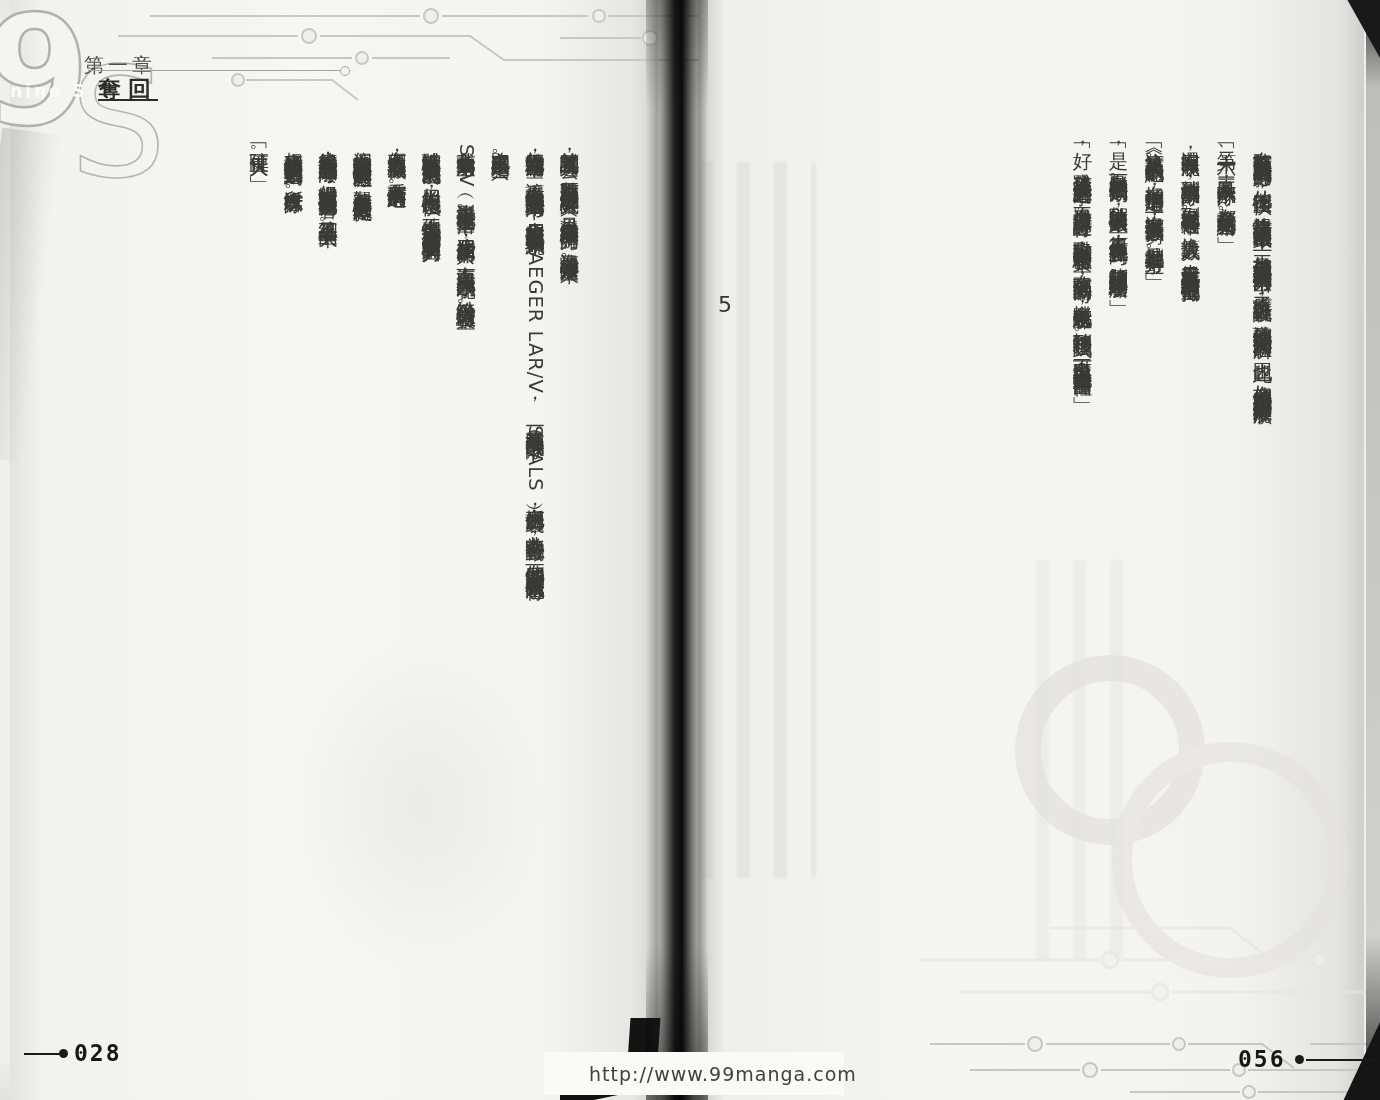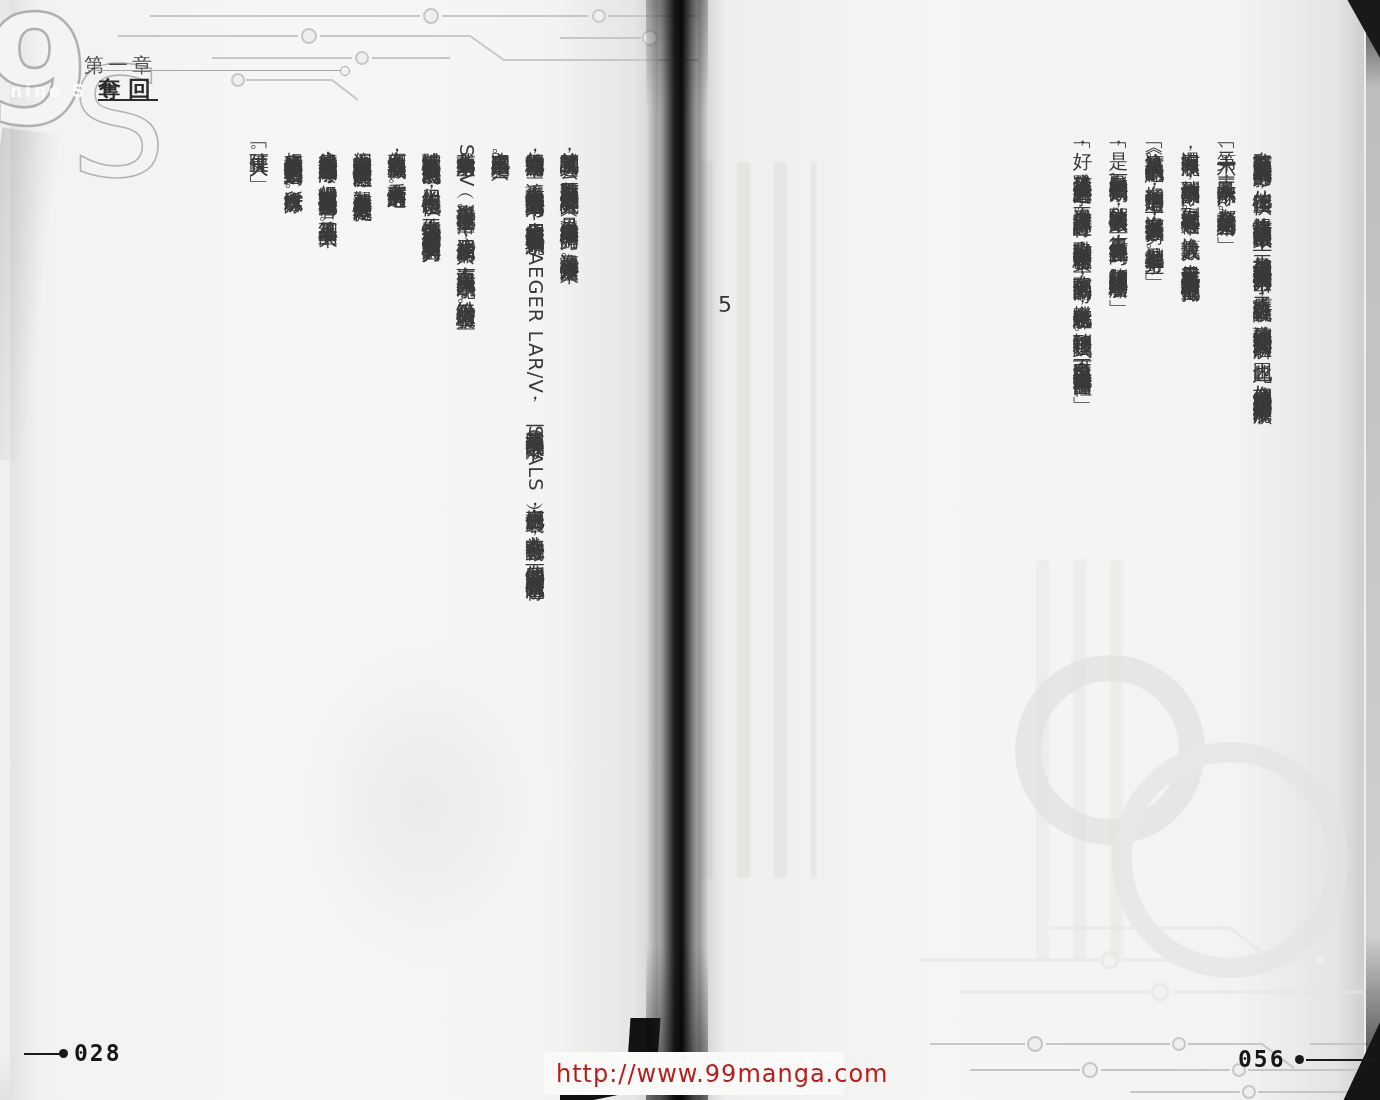--- a/index.html
+++ b/index.html
@@ -64,21 +64,21 @@
   .pn-line{position:absolute;height:2px;background:#1a1a1a;z-index:6;}
   .pn-line-left{left:24px;top:1053px;width:36px;}
   .pn-line-right{left:1306px;top:1059px;width:68px;}
   .pn-dot{position:absolute;width:9px;height:9px;border-radius:50%;background:#1a1a1a;z-index:6;}
   .pn-dot-left{left:59px;top:1049px;}
   .pn-dot-right{left:1295px;top:1055px;}
 
   
   .watermark{position:absolute;left:544px;top:1052px;width:300px;height:43px;background:#fafaf8;z-index:5;
     display:flex;align-items:center;padding-left:12px;box-sizing:border-box;}
-  .watermark span{color:#b91c1c;font-size:24px;letter-spacing:1px;}
+  .watermark span{color:#404040;font-size:19px;letter-spacing:1px;margin-left:33px;}
 
   
   .bleed-cols-a{position:absolute;left:700px;top:162px;width:116px;height:716px;z-index:1;opacity:.55;filter:blur(1px);
     background:repeating-linear-gradient(90deg,rgba(175,175,173,.30) 0 13px,rgba(0,0,0,0) 13px 37px);}
   .bleed-cols-b{position:absolute;left:1036px;top:560px;width:88px;height:400px;z-index:1;opacity:.35;filter:blur(1px);
     background:repeating-linear-gradient(90deg,rgba(175,175,173,.30) 0 13px,rgba(0,0,0,0) 13px 37px);}
   .bleed-blob-left{position:absolute;left:290px;top:640px;width:260px;height:330px;z-index:1;
     background:radial-gradient(ellipse at center,rgba(195,195,193,.22),rgba(195,195,193,0) 70%);}
   .bleed-svg{position:absolute;left:900px;top:560px;z-index:1;opacity:.65;}
   .footer-deco{position:absolute;left:930px;top:1014px;z-index:2;}

